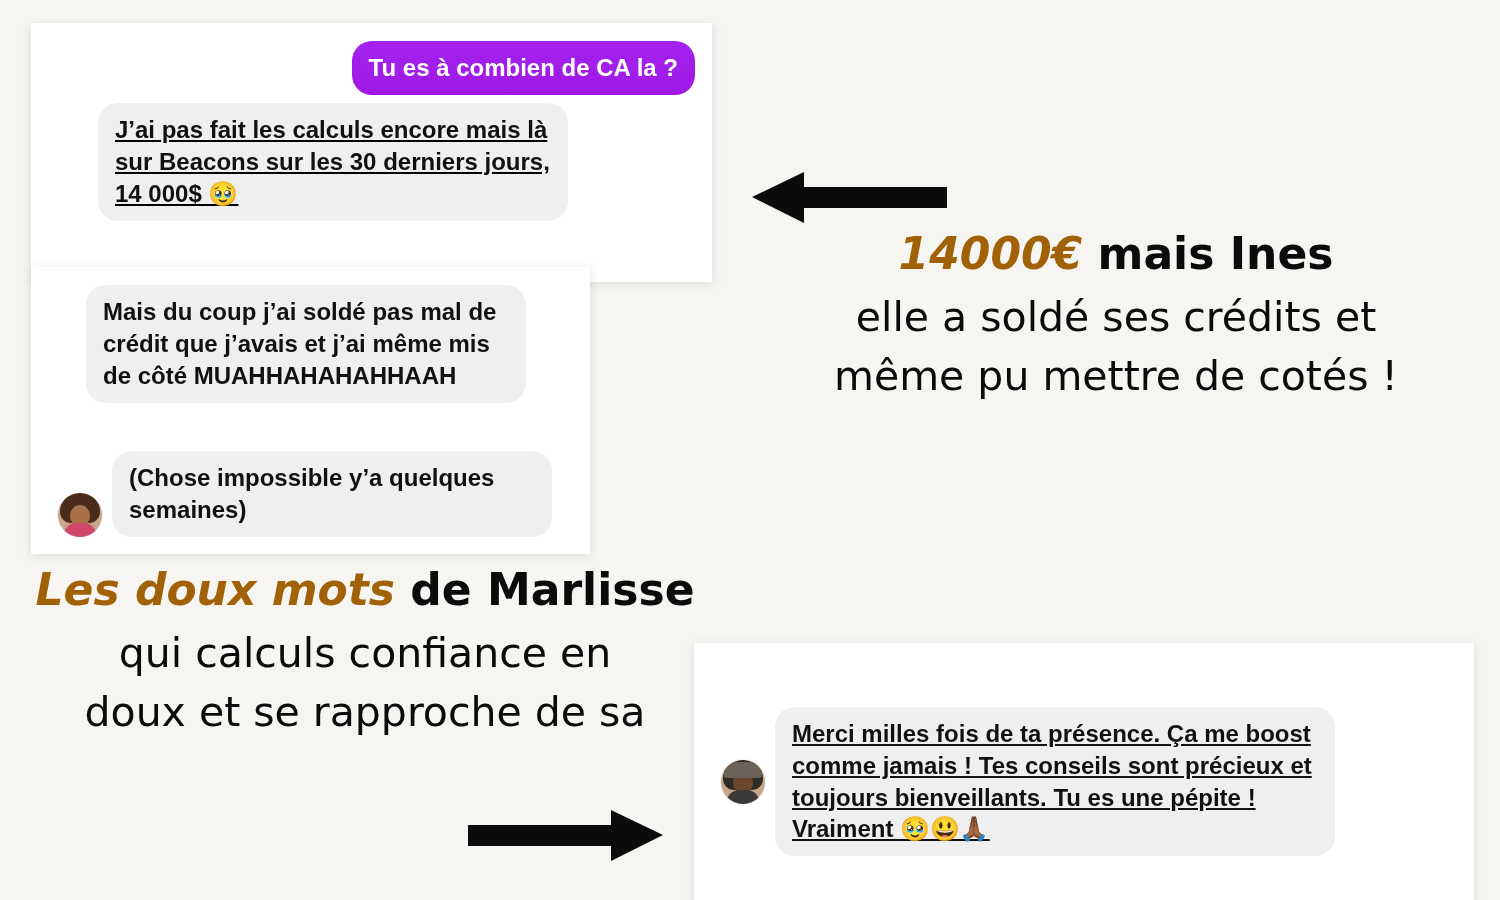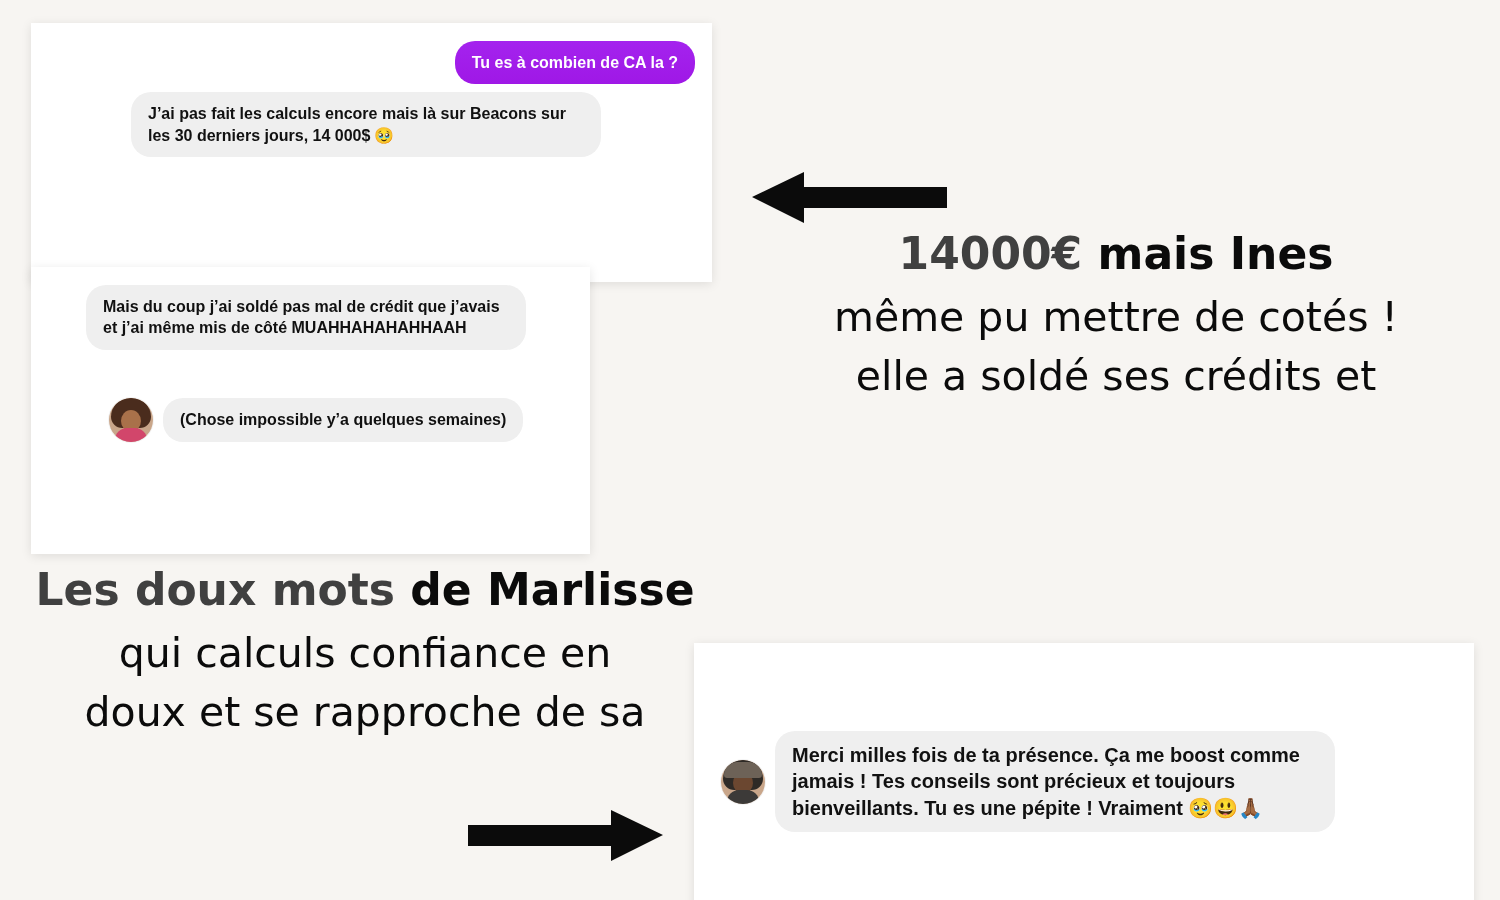--- a/index.html
+++ b/index.html
@@ -18,21 +18,21 @@
   
   .shot {
     position: absolute;
     background: #ffffff;
     box-shadow: 0 2px 10px rgba(0,0,0,0.10);
   }
 
   .bubble {
     border-radius: 20px;
     padding: 11px 17px;
-    font-size: 16px;
+    font-size: 24px;
     line-height: 1.33;
     font-weight: bold;
     color: #111111;
     max-width: 470px;
     box-sizing: border-box;
   }
   .bubble.in {
     background: #efefef;
   }
   .bubble.out {
@@ -99,21 +99,21 @@
 
   
   #shot-ines-1 {
     left: 31px;
     top: 23px;
     width: 681px;
     height: 231px;
     padding: 18px 0 10px 0;
   }
   #shot-ines-1 .row.right { padding-right: 17px; }
-  #shot-ines-1 .row.left { padding-left: 100px; }
+  #shot-ines-1 .row.left { padding-left: 67px; text-decoration: underline; }
 
   
   #shot-ines-2 {
     left: 31px;
     top: 267px;
     width: 559px;
     height: 255px;
     padding: 18px 0 14px 0;
   }
   #shot-ines-2 .row.left { padding-left: 55px; }
@@ -124,38 +124,38 @@
   #shot-marlisse {
     left: 694px;
     top: 643px;
     width: 780px;
     height: 233px;
     padding: 22px 0 20px 0;
     display: flex;
     align-items: center;
   }
   #shot-marlisse .row.left { padding-left: 27px; margin-bottom:0; align-items:center;}
-  #shot-marlisse .bubble { max-width: 560px; font-size: 20px; }
+  #shot-marlisse .bubble { max-width: 560px; font-size: 24px; text-decoration: underline; }
 
   
   .caption {
     position: absolute;
     color: #0b0b0b;
     font-family: "DejaVu Sans", sans-serif;
     font-size: 41px;
     line-height: 1.45;
     text-align: center;
   }
   .caption .head {
     font-size: 44px;
     font-weight: bold;
     display: block;
     margin-bottom: 2px;
   }
-  .gold { color: #404040; }
+  .gold { color: #a16207; font-style: italic; }
 
   #caption-ines {
     left: 760px;
     top: 222px;
     width: 712px;
   }
   #caption-marlisse {
     left: 20px;
     top: 558px;
     width: 690px;
@@ -187,21 +187,21 @@
   </div>
   <div class="row left">
     <div class="bubble in">J’ai pas fait les calculs encore mais là sur Beacons sur les 30 derniers jours, 14 000$ 🥹</div>
   </div>
 </div>
 
 <div class="shot" id="shot-ines-2">
   <div class="row left">
     <div class="bubble in">Mais du coup j’ai soldé pas mal de crédit que j’avais et j’ai même mis de côté MUAHHAHAHAHHAAH</div>
   </div>
-  <div class="row left with-avatar" style="padding-left:78px;margin-top:48px;">
+  <div class="row left with-avatar" style="padding-left:27px;margin-top:48px;">
     <div class="avatar">
       <div class="hair"></div>
         <div class="face"></div>
         <div class="body"></div>
     </div>
     <div class="bubble in">(Chose impossible y’a quelques semaines)</div>
   </div>
 </div>
 
 <div class="shot" id="shot-marlisse">
@@ -213,22 +213,22 @@
         <div class="body"></div>
     </div>
     <div class="bubble in">Merci milles fois de ta présence. Ça me boost comme jamais ! Tes conseils sont précieux et toujours bienveillants. Tu es une pépite ! Vraiment 🥹😃🙏🏾</div>
   </div>
 </div>
 
 <div class="caption" id="caption-ines">
   <span class="head">
     <span class="gold">14000€</span><span> mais Ines</span>
   </span>
+  <div>elle a soldé ses crédits et</div>
   <div>même pu mettre de cotés !</div>
-  <div>elle a soldé ses crédits et</div>
 </div>
 
 <div class="caption" id="caption-marlisse">
   <span class="head">
     <span class="gold">Les doux mots</span><span> de Marlisse</span>
   </span>
   <div>qui calculs confiance en</div>
   <div>doux et se rapproche de sa</div>
 </div>
 

